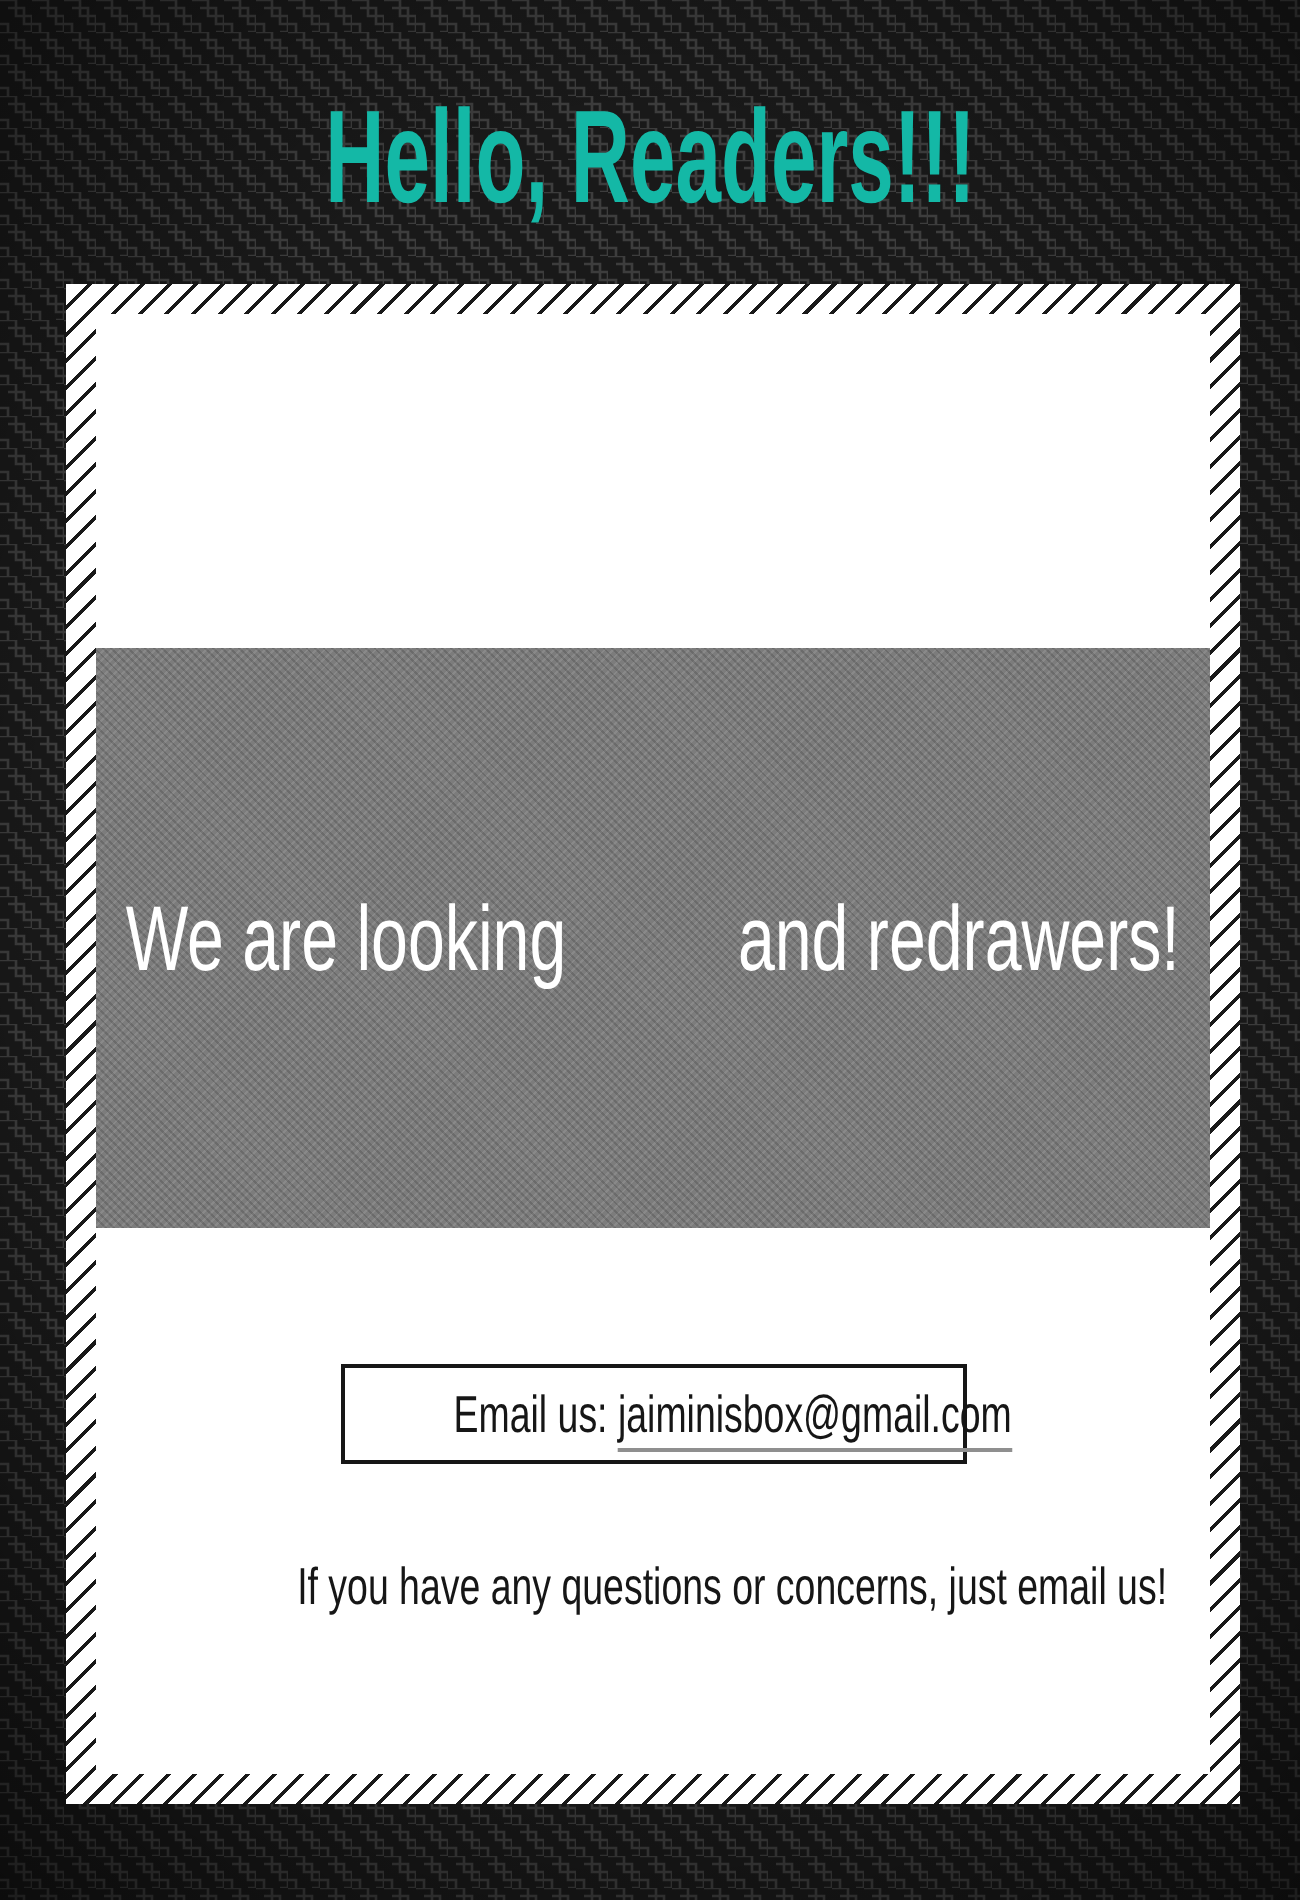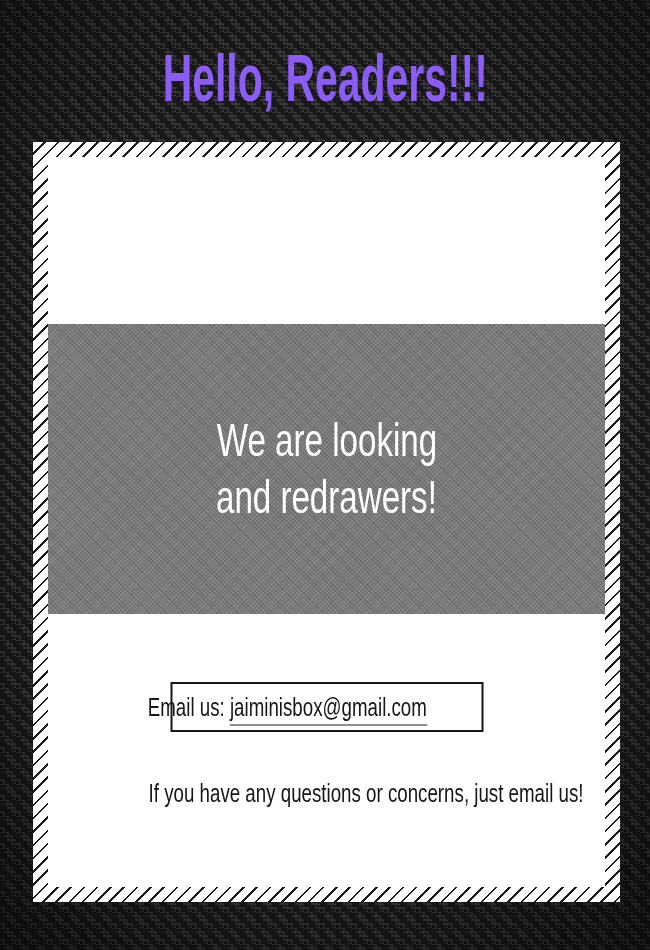--- a/index.html
+++ b/index.html
@@ -26,21 +26,21 @@
     display:inline-block;
     transform:scaleX(0.72);
     transform-origin:50% 50%;
     white-space:nowrap;
   }
   .cond-title { transform:scaleX(0.62); }
 
   .title {
     position:absolute; top:45px; left:0;
     width:100%; text-align:center;
-    color:#8b5cf6;
+    color:#14b8a6;
     font-size:66px; line-height:66px; font-weight:bold;
   }
 
   .panel {
     position:absolute; left:33px; top:142px;
     width:587px; height:760px;
     background:repeating-linear-gradient(135deg,
       #ffffff 0px, #ffffff 7.6px,
       #191919 7.6px, #191919 9.4px);
     padding:15px;
@@ -51,21 +51,21 @@
     background:#ffffff;
   }
 
   .tone-band {
     position:absolute; left:0; top:167px;
     width:100%; height:290px;
     background-color:#7c7c7c;
     background-image:
       repeating-linear-gradient(45deg,  rgba(0,0,0,0.14) 0 1px, transparent 1px 3px),
       repeating-linear-gradient(135deg, rgba(255,255,255,0.10) 0 1px, transparent 1px 3px);
-    display:flex; flex-direction:column;
+    display:flex; flex-direction:row;
     align-items:center; justify-content:center;
     color:#ffffff;
   }
   .band-line {
     width:100%; text-align:center;
     font-size:46px; line-height:57px;
   }
   .banner {
     width:378px; height:52px;
     margin:7px 0;
@@ -77,21 +77,21 @@
     font-size:46px; line-height:52px; font-weight:bold;
     color:#ffffff;
   }
 
   .email-box {
     position:absolute; top:525px; left:50%;
     transform:translateX(-50%);
     width:313px; height:50px;
     background:#ffffff;
     border:2px solid #161616;
-    display:flex; align-items:center; justify-content:flex-end;
+    display:flex; align-items:center; justify-content:flex-start;
     font-size:26px; color:#161616;
   }
   .email-link {
     color:#161616;
     text-decoration:none;
     border-bottom:2px solid #8f8f8f;
     padding-bottom:2px;
     cursor:pointer;
   }
 

